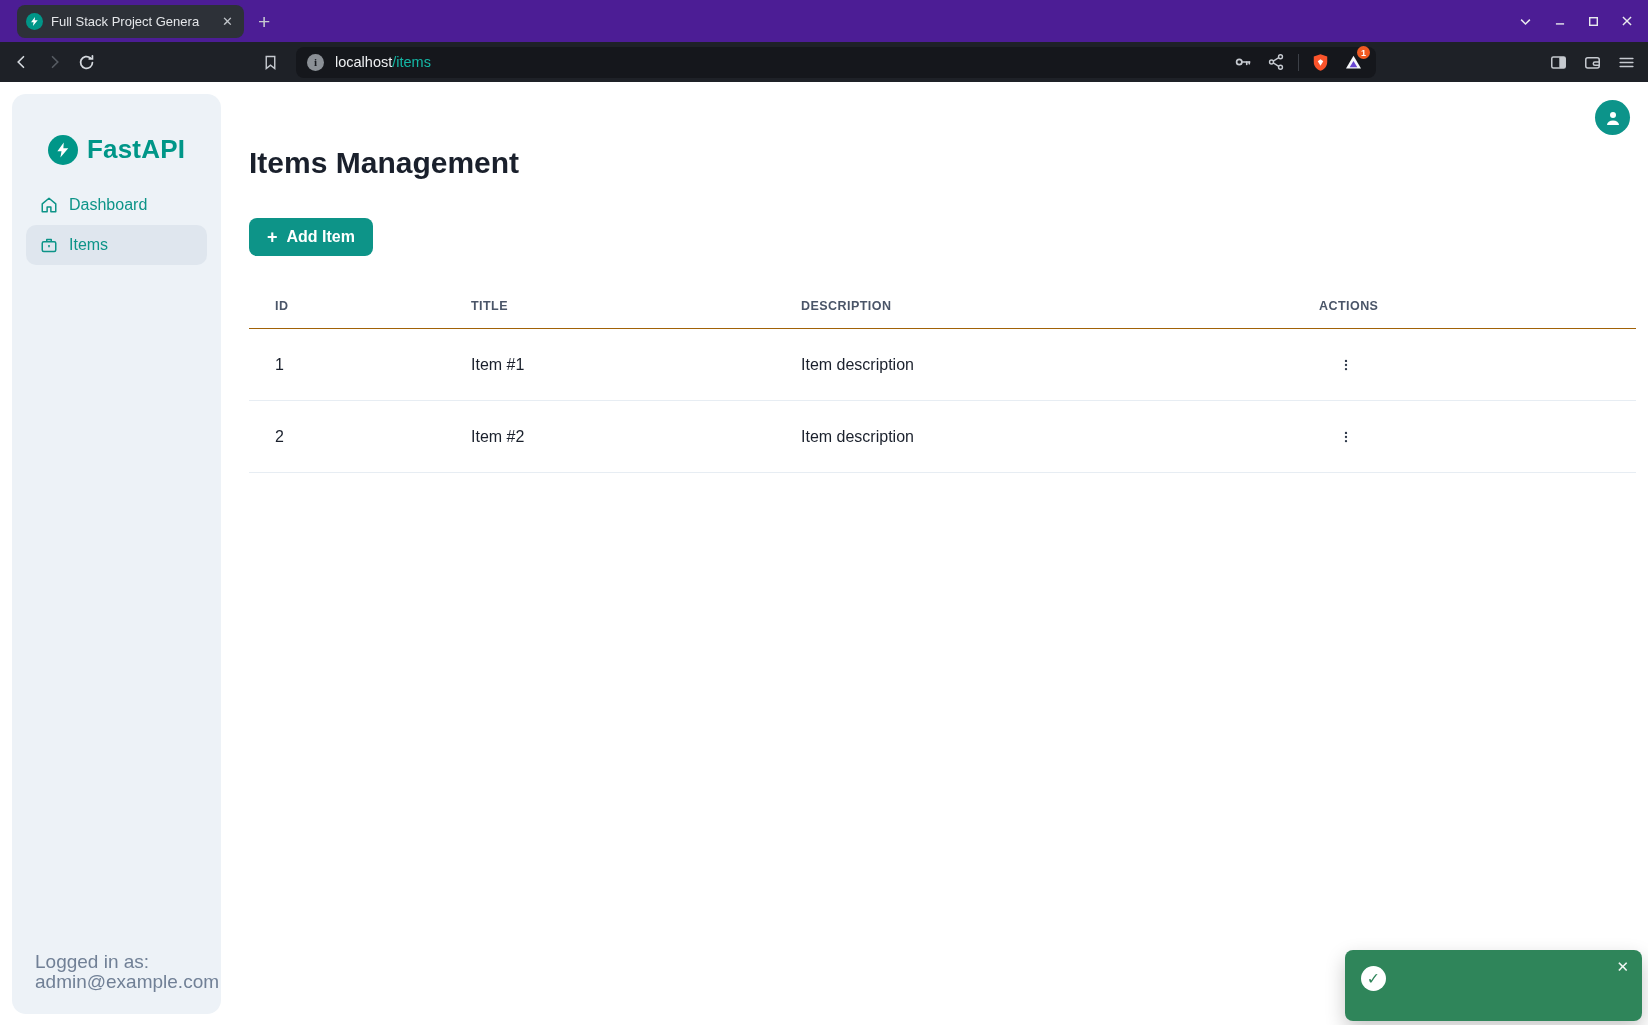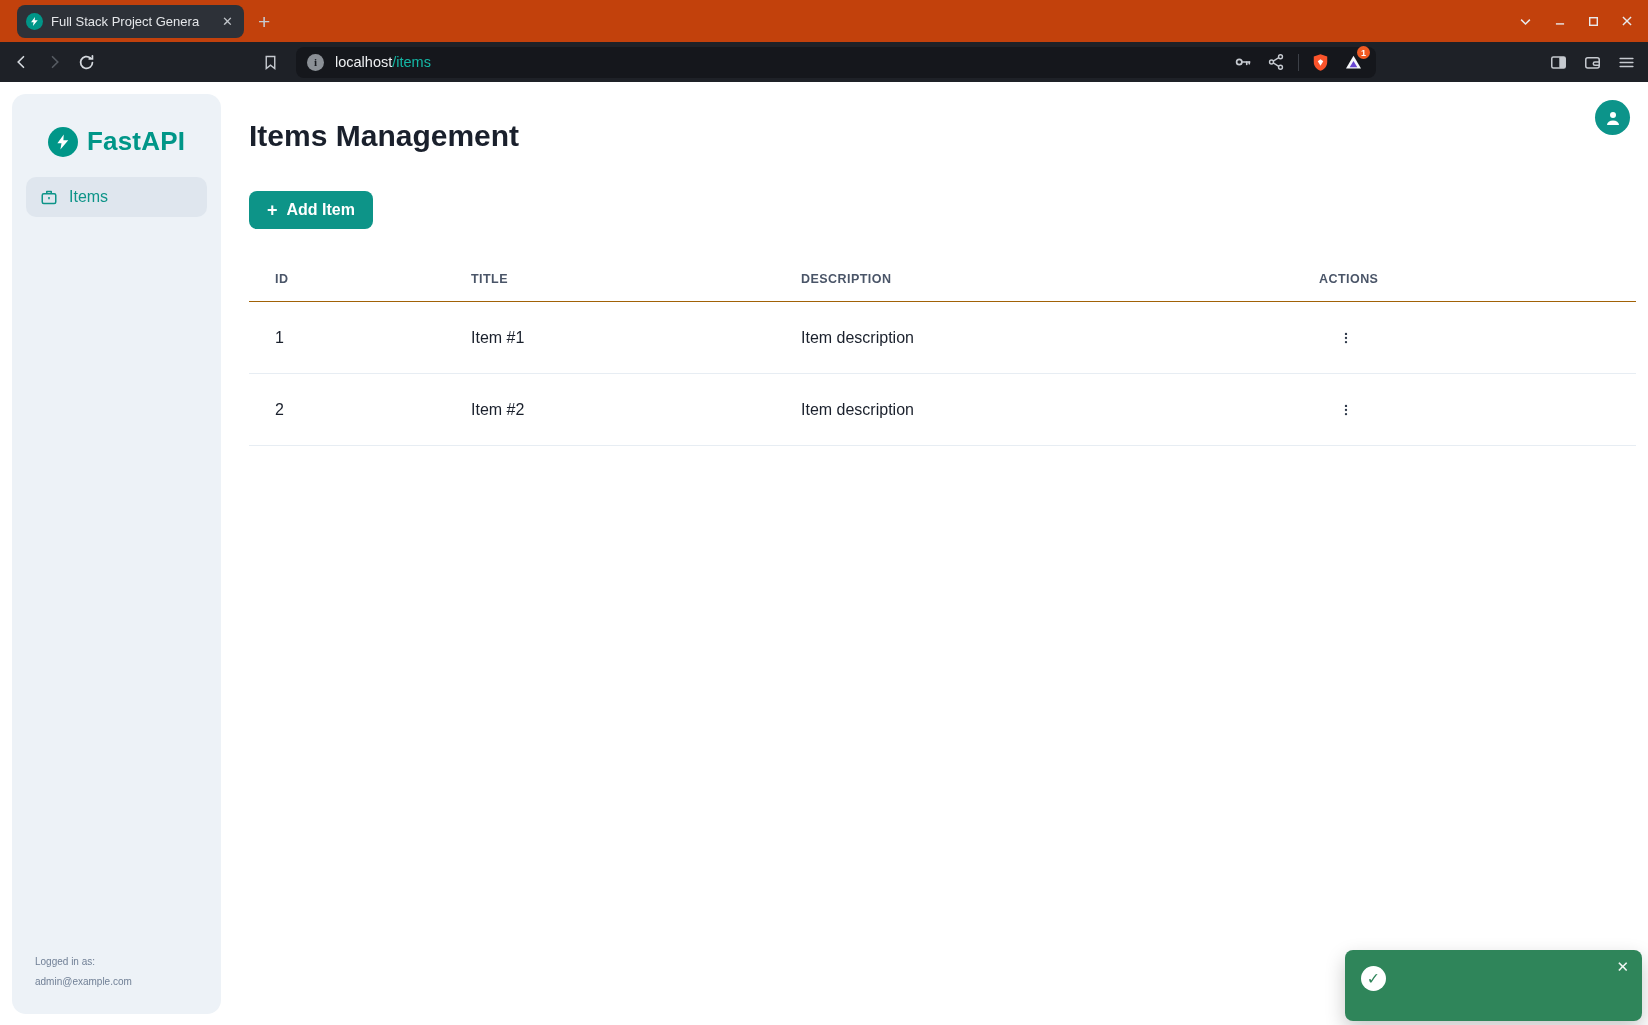--- a/index.html
+++ b/index.html
@@ -3,21 +3,21 @@
 <meta charset="utf-8">
 <style>
   * { box-sizing: border-box; }
   html,body { margin:0; padding:0; }
   body {
     width:1648px; height:1025px; position:relative; overflow:hidden;
     background:#ffffff; font-family:"Liberation Sans", sans-serif;
   }
 
   
-  .tabbar { height:42px; background:#c2410c; display:flex; align-items:center; }
+  .tabbar { height:42px; background:#4c1d95; display:flex; align-items:center; }
   .tab {
     margin-left:17px; width:227px; height:33px; background:#2d3138;
     border-radius:8px; display:flex; align-items:center; padding:0 9px; gap:8px;
   }
   .tab-favicon { width:17px; height:17px; border-radius:50%; background:#009688;
     display:flex; align-items:center; justify-content:center; flex:none; }
   .tab-title { flex:1; color:#e4e6e9; font-size:13px; white-space:nowrap; overflow:hidden; }
   .tab-close { color:#c2c6cb; font-size:13px; line-height:1; padding:2px; cursor:pointer; }
   .newtab { margin-left:14px; color:#c6cad0; font-size:21px; line-height:1; cursor:pointer; font-weight:400; }
   .win-controls { margin-left:auto; display:flex; align-items:center; gap:20px; margin-right:14px; color:#e8eaed; }
@@ -44,34 +44,34 @@
   .right-icons { margin-left:auto; display:flex; align-items:center; gap:10px; }
   .right-icons .pill-icon { margin-left:0; }
 
   
   .page { position:absolute; top:82px; left:0; width:1648px; height:943px; background:#ffffff; }
 
   .sidebar {
     position:absolute; left:12px; top:12px; width:209px; height:920px;
     background:#edf2f7; border-radius:14px;
   }
-  .logo-row { display:flex; align-items:center; justify-content:center; gap:9px; padding-top:32px; }
+  .logo-row { display:flex; align-items:center; justify-content:center; gap:9px; padding-top:40px; }
   .logo-circle { width:30px; height:30px; border-radius:50%; background:#009688;
     display:flex; align-items:center; justify-content:center; }
   .logo-text { font-size:26px; font-weight:700; color:#009688; letter-spacing:0.2px; }
 
   .nav { margin-top:20px; padding:0 14px; }
   .nav-item { height:40px; border-radius:10px; display:flex; align-items:center; gap:11px;
     padding:0 14px; color:#0d9488; font-size:16px; cursor:pointer; }
   .nav-item.active { background:#dfe6ee; }
   .nav-item svg { flex:none; }
 
-  .sidebar-footer { position:absolute; bottom:22px; left:23px; color:#718096; font-size:10px; line-height:20px; }
-
-  .main { margin-left:249px; padding-top:37px; padding-right:12px; }
+  .sidebar-footer { position:absolute; bottom:22px; left:23px; color:#718096; font-size:19px; line-height:20px; }
+
+  .main { margin-left:249px; padding-top:64px; padding-right:12px; }
   .page-title { font-size:30px; font-weight:700; color:#1a202c; margin:0; }
   .add-btn {
     margin-top:38px; height:38px; border:none; border-radius:8px; background:#0d9488; color:#ffffff;
     font-family:"Liberation Sans", sans-serif; font-size:16px; font-weight:700;
     display:inline-flex; align-items:center; gap:9px; padding:0 18px; cursor:pointer;
   }
   .add-btn .plus { font-size:18px; font-weight:700; line-height:1; }
 
   .items-table { margin-top:26px; width:100%; border-collapse:collapse; }
   .items-table col.c-id { width:196px; }
@@ -234,20 +234,26 @@
     <div class="logo-row">
       <span class="logo-circle">
         <svg width="18" height="18" viewBox="0 0 24 24">
             <path d="M13 2 L4.5 13.5 H10 L8.5 22 L19 9.5 H12.5 Z" fill="#ffffff"></path>
           </svg>
       </span>
       <span class="logo-text">FastAPI</span>
     </div>
 
     <nav class="nav">
+      <div class="nav-item">
+        <svg width="18" height="18" viewBox="0 0 24 24" fill="none" stroke="currentColor" stroke-width="2" stroke-linejoin="round">
+            <path d="M3 10.5 L12 3 L21 10.5 V21 H14.5 V14.5 H9.5 V21 H3 Z"></path>
+          </svg>
+        <span>Dashboard</span>
+      </div>
       <div class="nav-item active">
         <svg width="18" height="18" viewBox="0 0 24 24" fill="none" stroke="currentColor" stroke-width="2" stroke-linejoin="round">
             <rect x="3" y="7.5" width="18" height="13" rx="2"></rect>
             <path d="M9 7.5 V4.5 H15 V7.5"></path>
             <line x1="12" y1="12" x2="12" y2="15"></line>
           </svg>
         <span>Items</span>
       </div>
     </nav>
 

